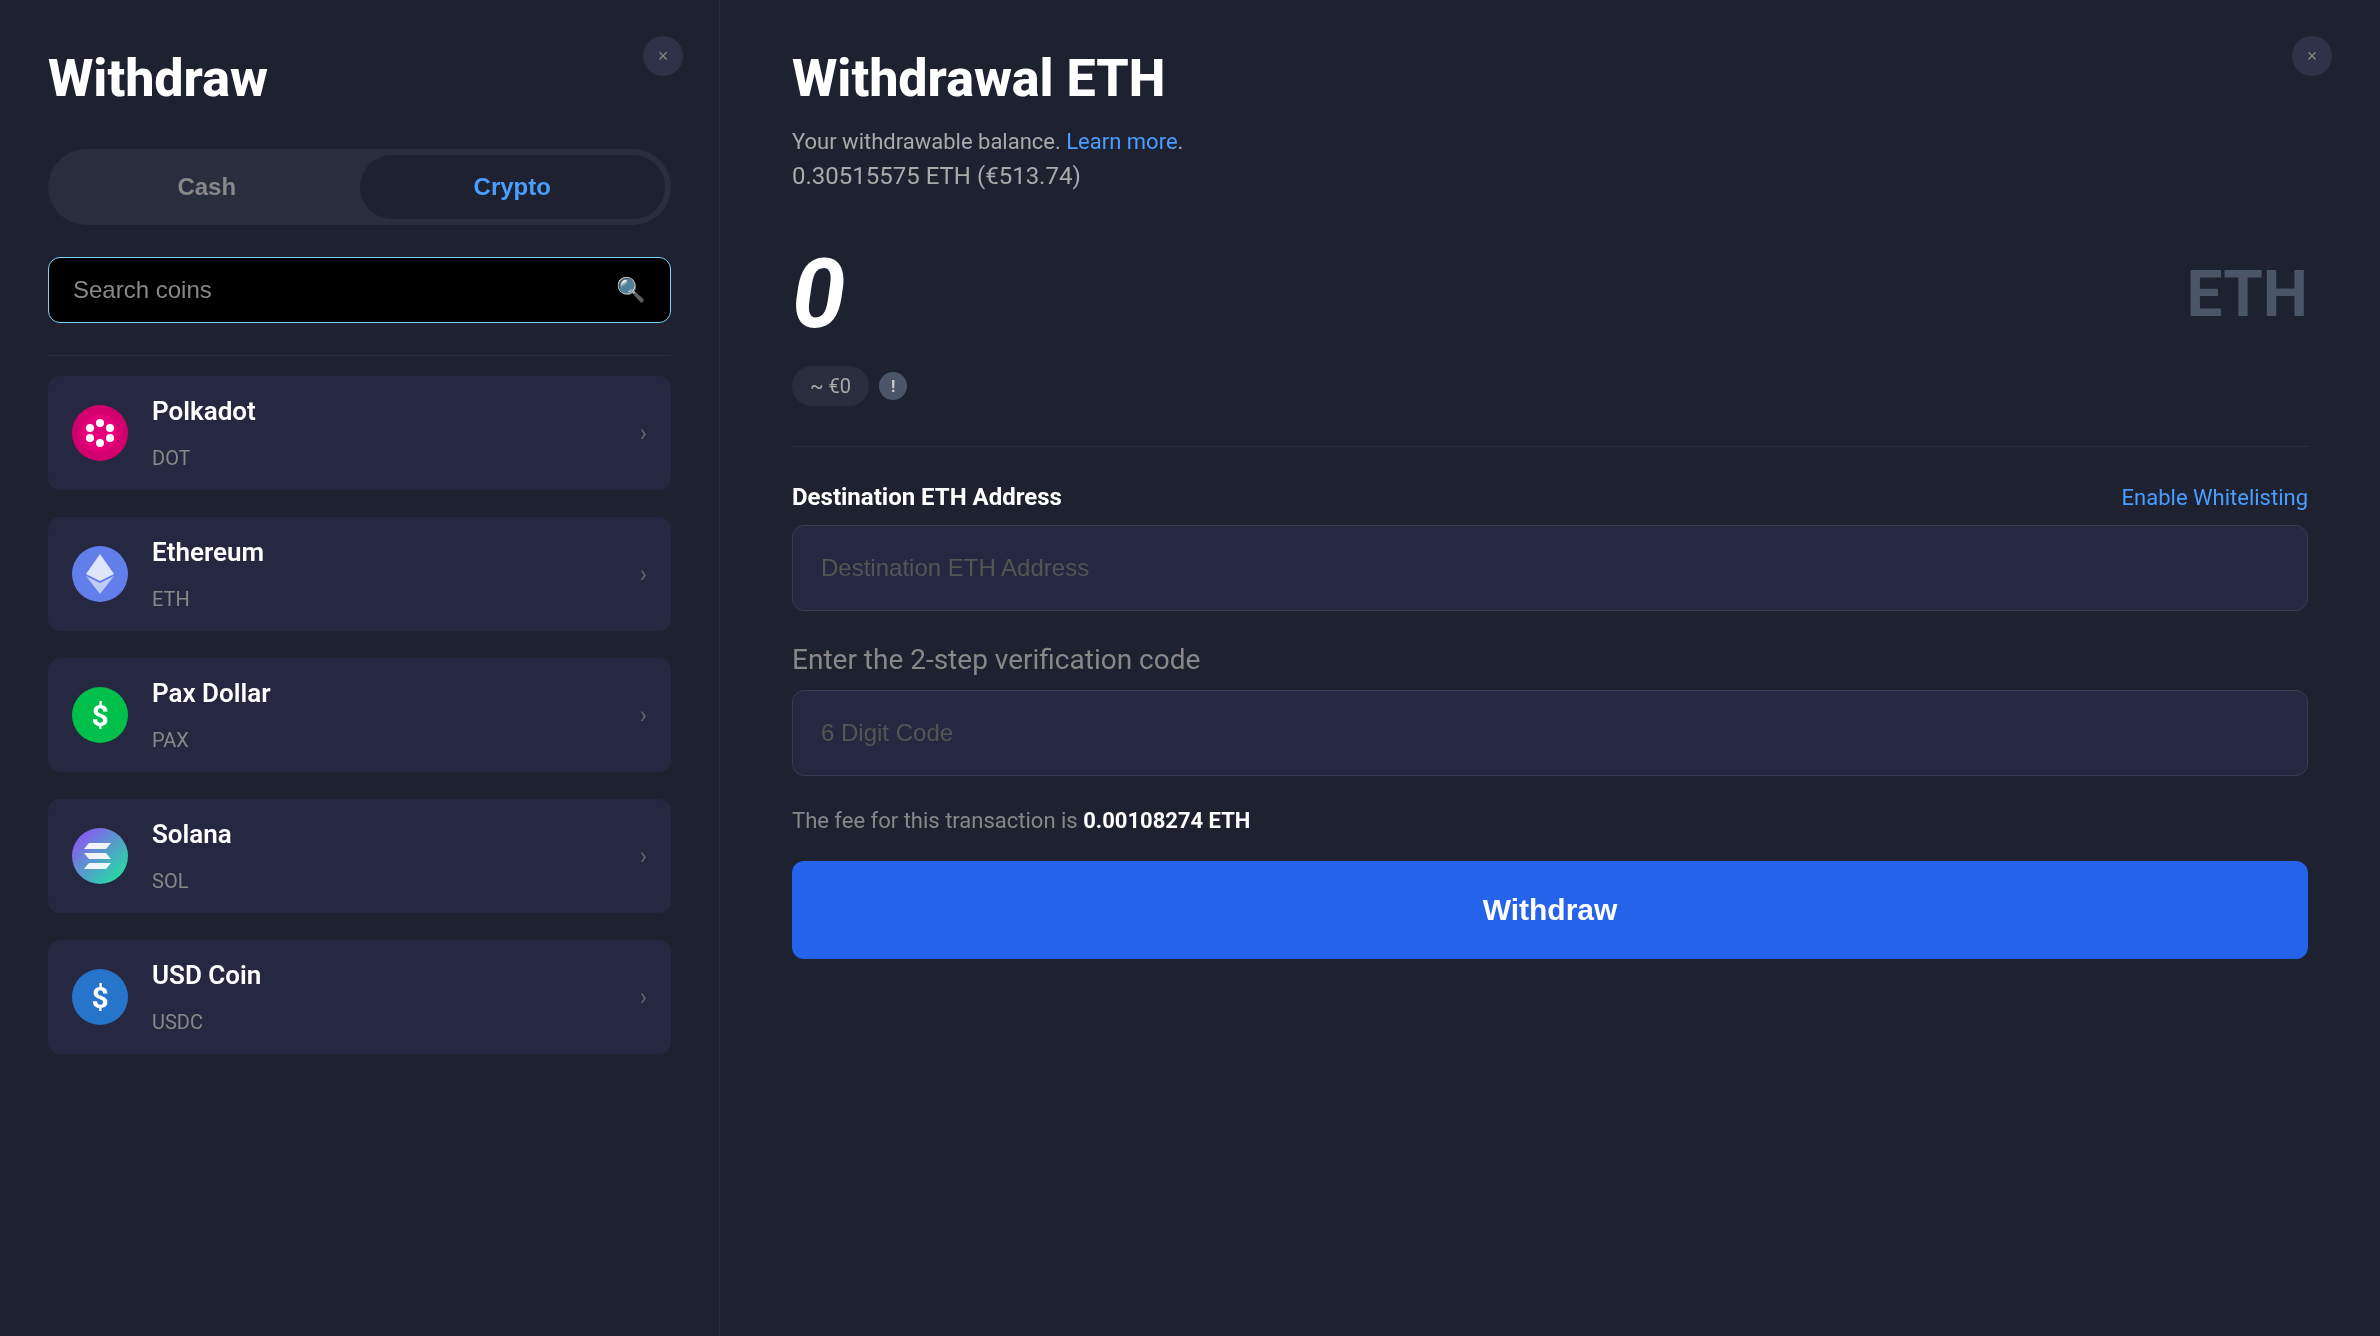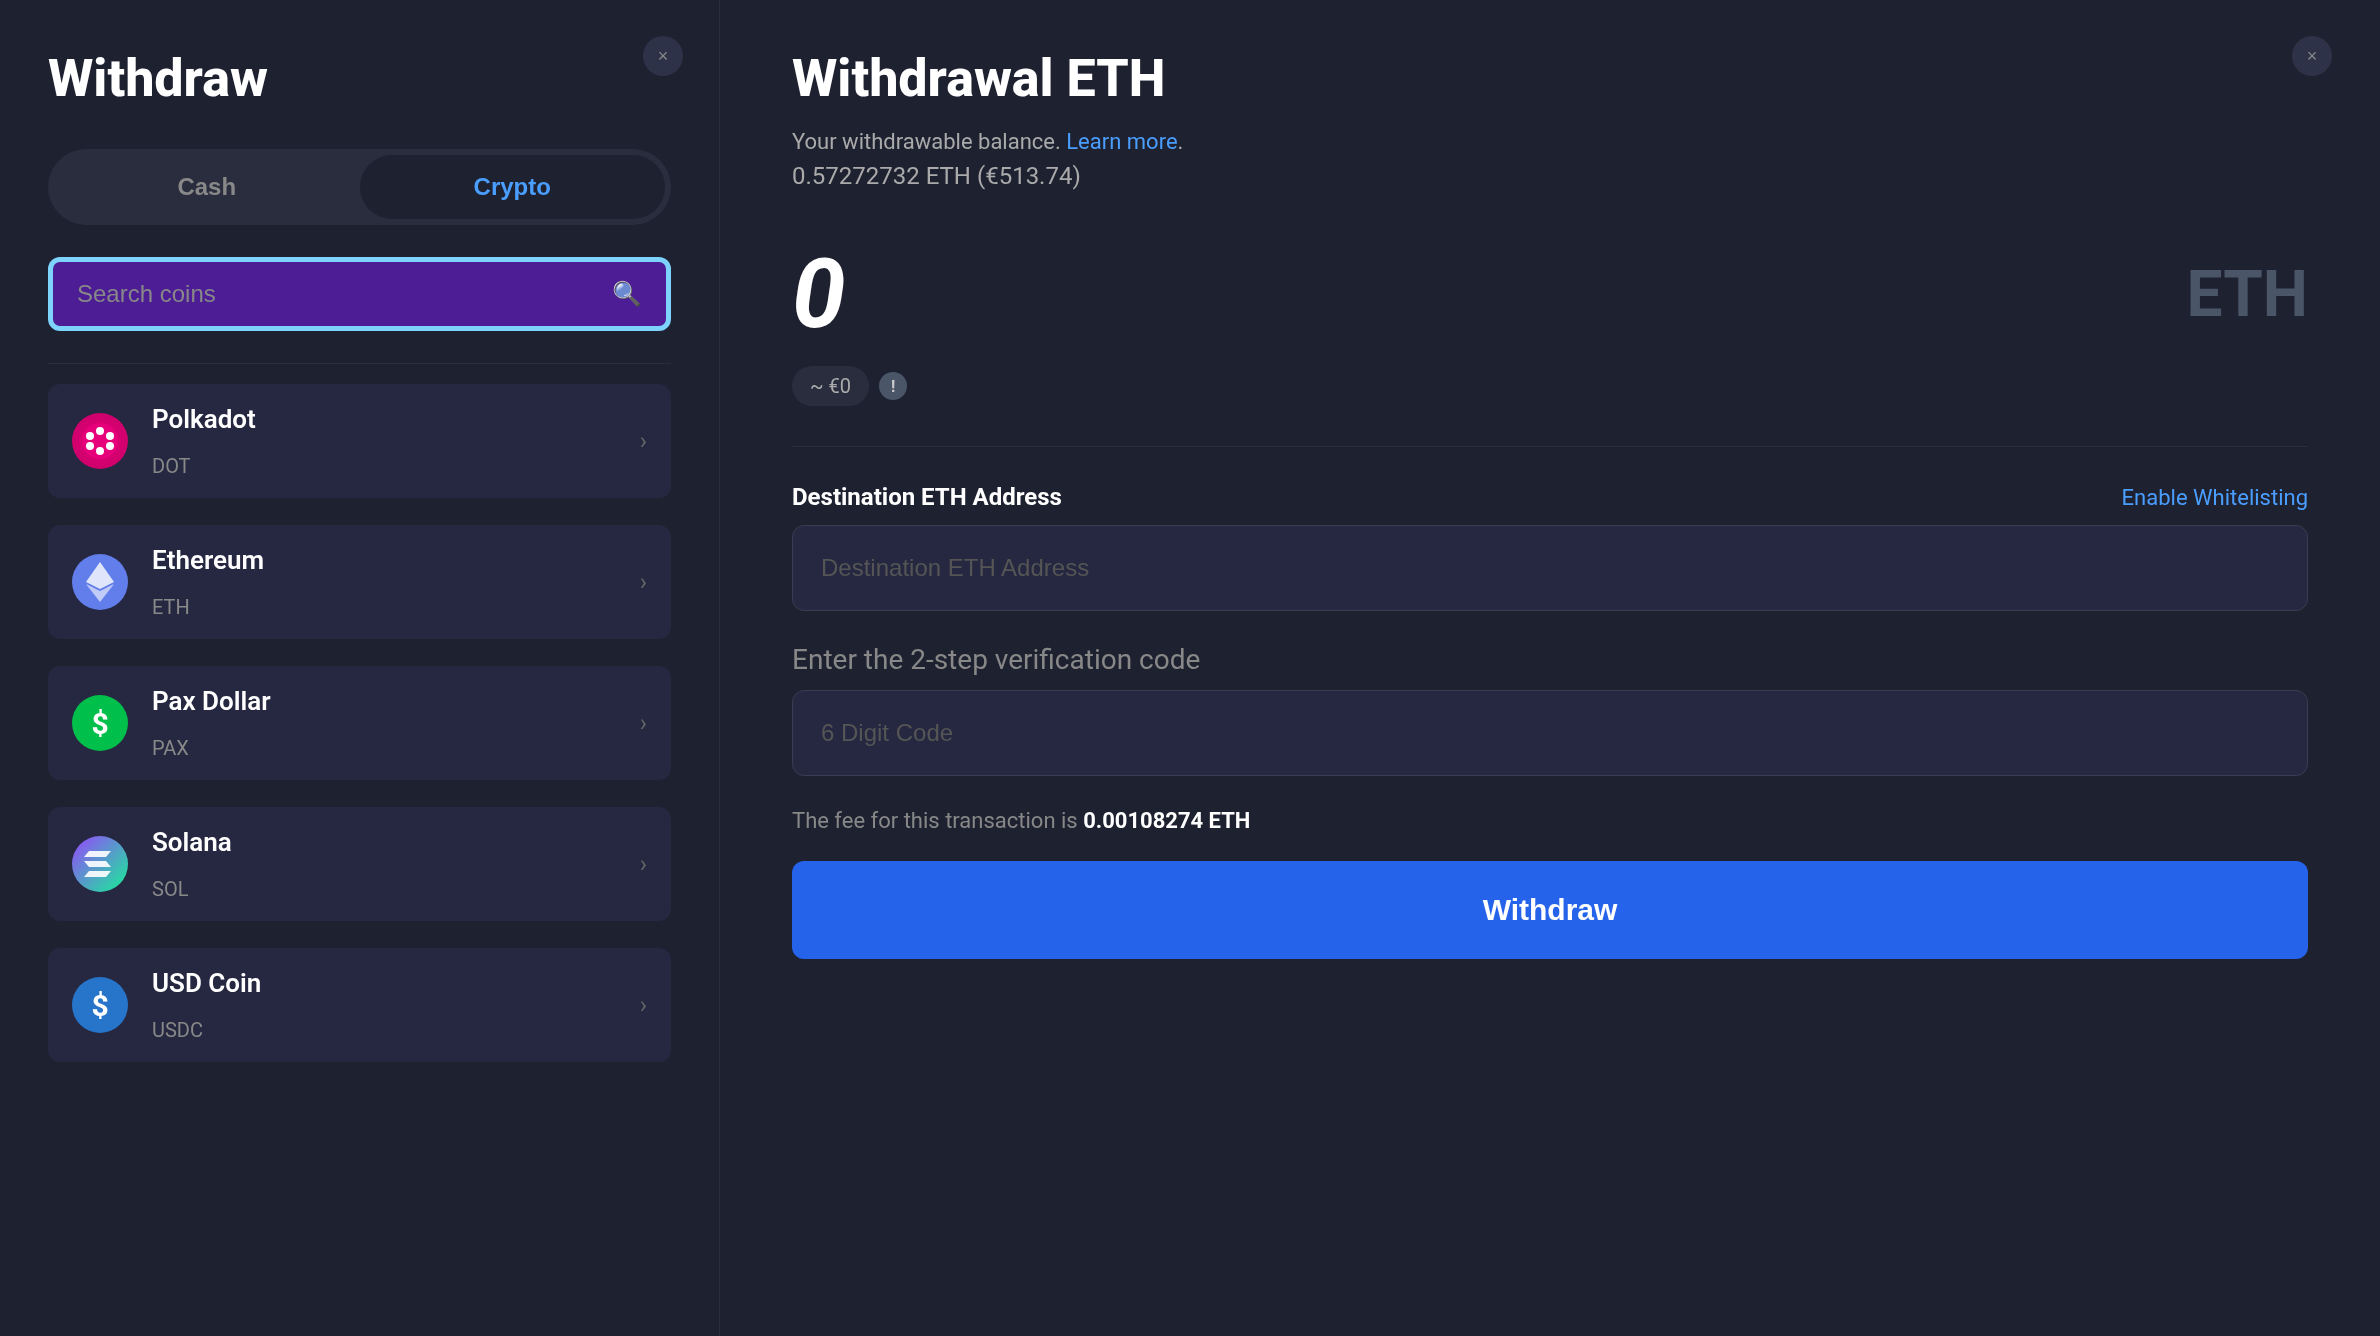--- a/index.html
+++ b/index.html
@@ -72,22 +72,22 @@
 
     .tab-btn.active {
       background: #1e2130;
       color: #4a9eff;
       text-align: center;
     }
 
     .search-box {
       display: flex;
       align-items: center;
-      background: #4c1d95;
-      border: 5px solid #7dd3fc;
+      background: #000000;
+      border: 1px solid #7dd3fc;
       border-radius: 12px;
       padding: 18px 24px;
       margin-bottom: 32px;
       width: 100%;
     }
 
     .search-box input {
       flex: 1;
       background: transparent;
       border: none;
@@ -433,21 +433,21 @@
     <span>×</span>
   </button>
 
   <h1 class="withdrawal-title">Withdrawal ETH</h1>
 
   <p class="balance-info">
     <span>Your withdrawable balance.</span>
     <a href="#">Learn more</a><span>.</span>
   </p>
   <p class="balance-amount">
-    <span>0.57272732 ETH</span>&nbsp;<span>(€513.74)</span>
+    <span>0.30515575 ETH</span>&nbsp;<span>(€513.74)</span>
   </p>
 
   <div class="amount-row">
     <span class="amount-value">0</span>
     <span class="amount-currency">ETH</span>
   </div>
 
   <div class="euro-estimate">
     <span class="euro-badge">~ €0</span>
     <div class="info-icon">!</div>

